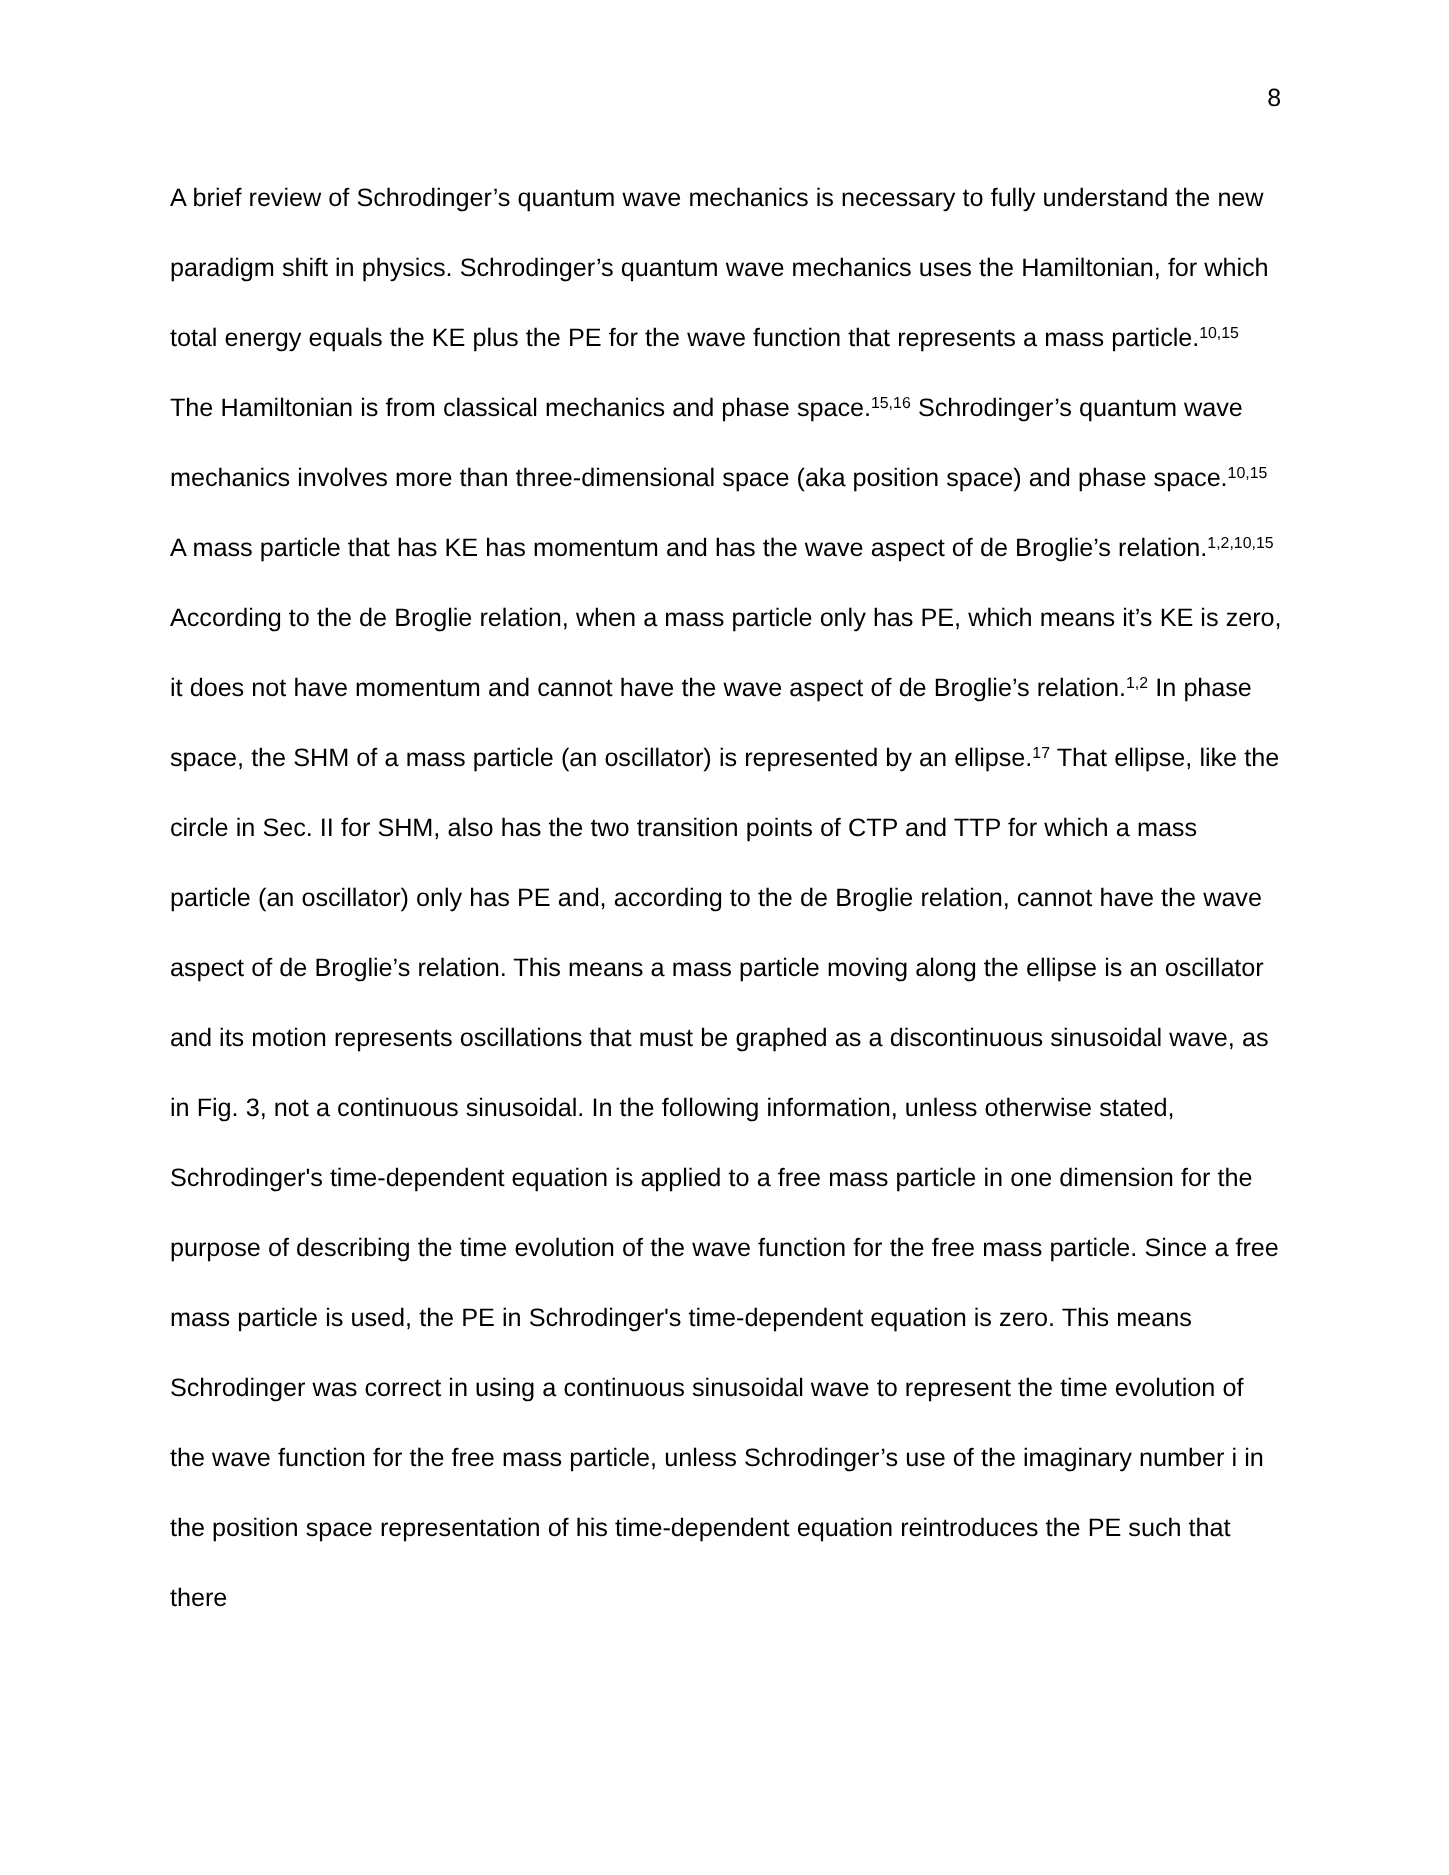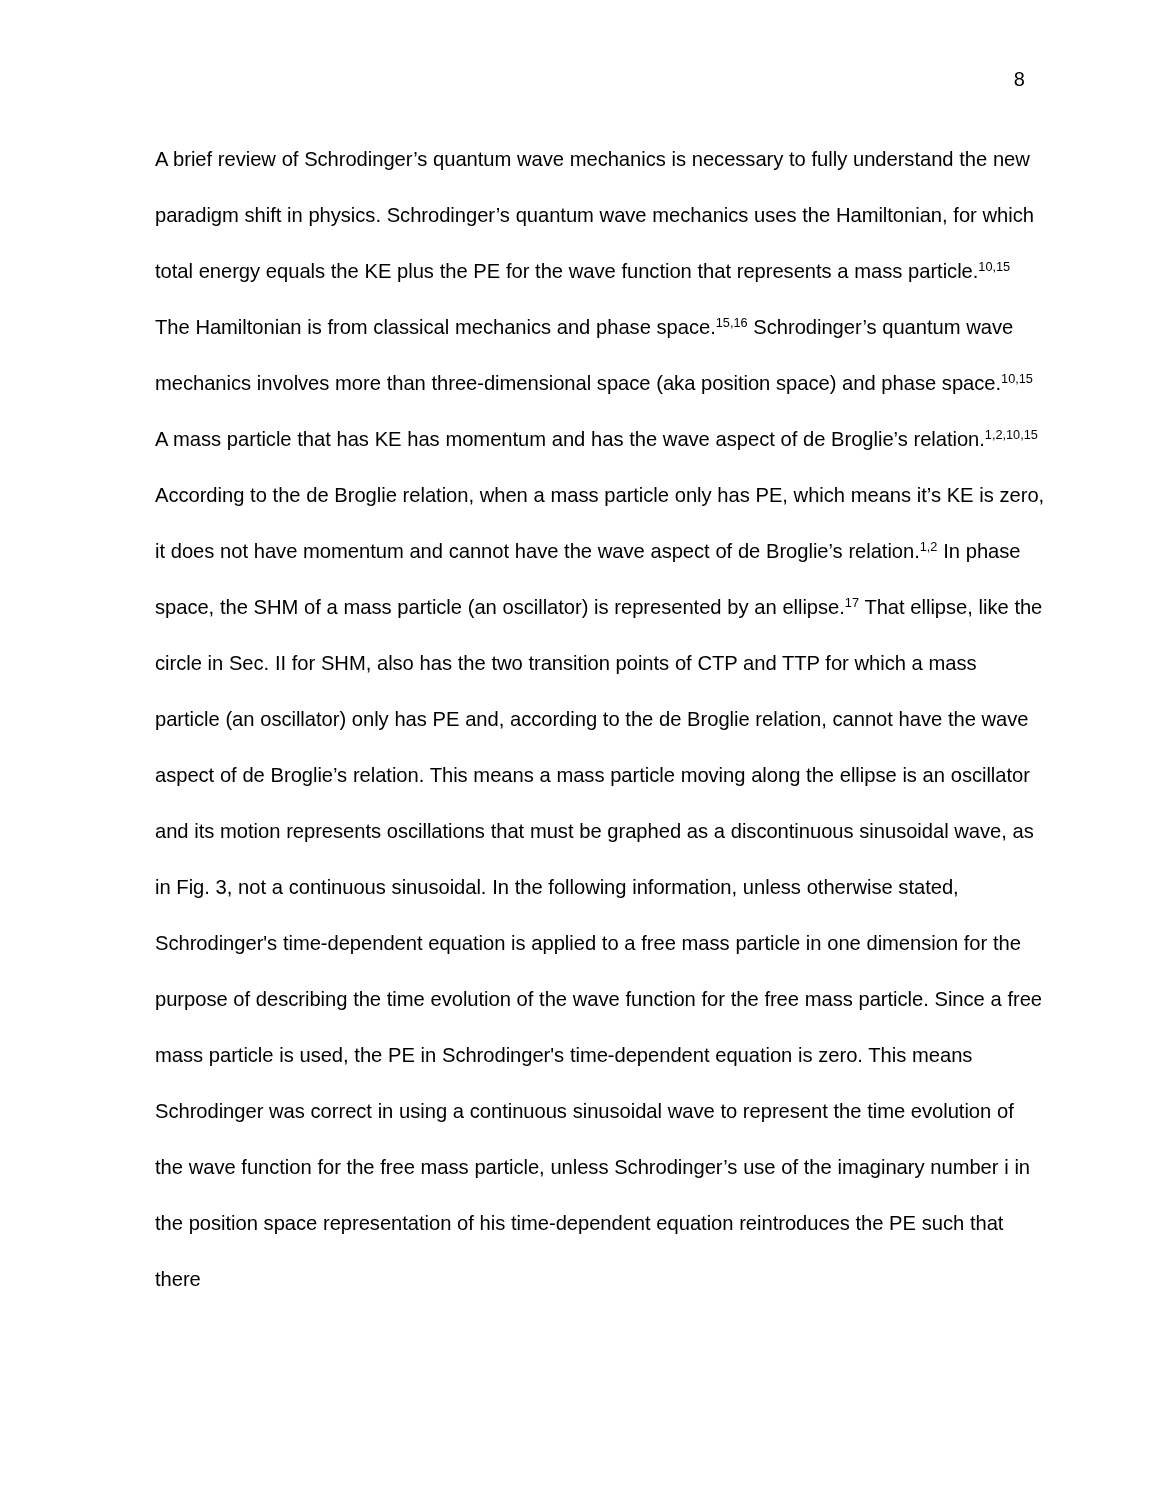--- a/index.html
+++ b/index.html
@@ -38,21 +38,20 @@
     position: absolute;
     top: 131px;
     left: 136px;
     width: 890px;
     font-size: 20.2px;
     line-height: 56px;
     text-align: left;
     color: #000000;
     letter-spacing: -0.05px;
     word-spacing: 0.2px;
-    margin-left: 19px;
   }
   .body-copy p {
     margin: 0;
     padding: 0;
     text-indent: 0;
   }
   sup {
     font-size: 0.63em;
     line-height: 0;
     vertical-align: 0.52em;

